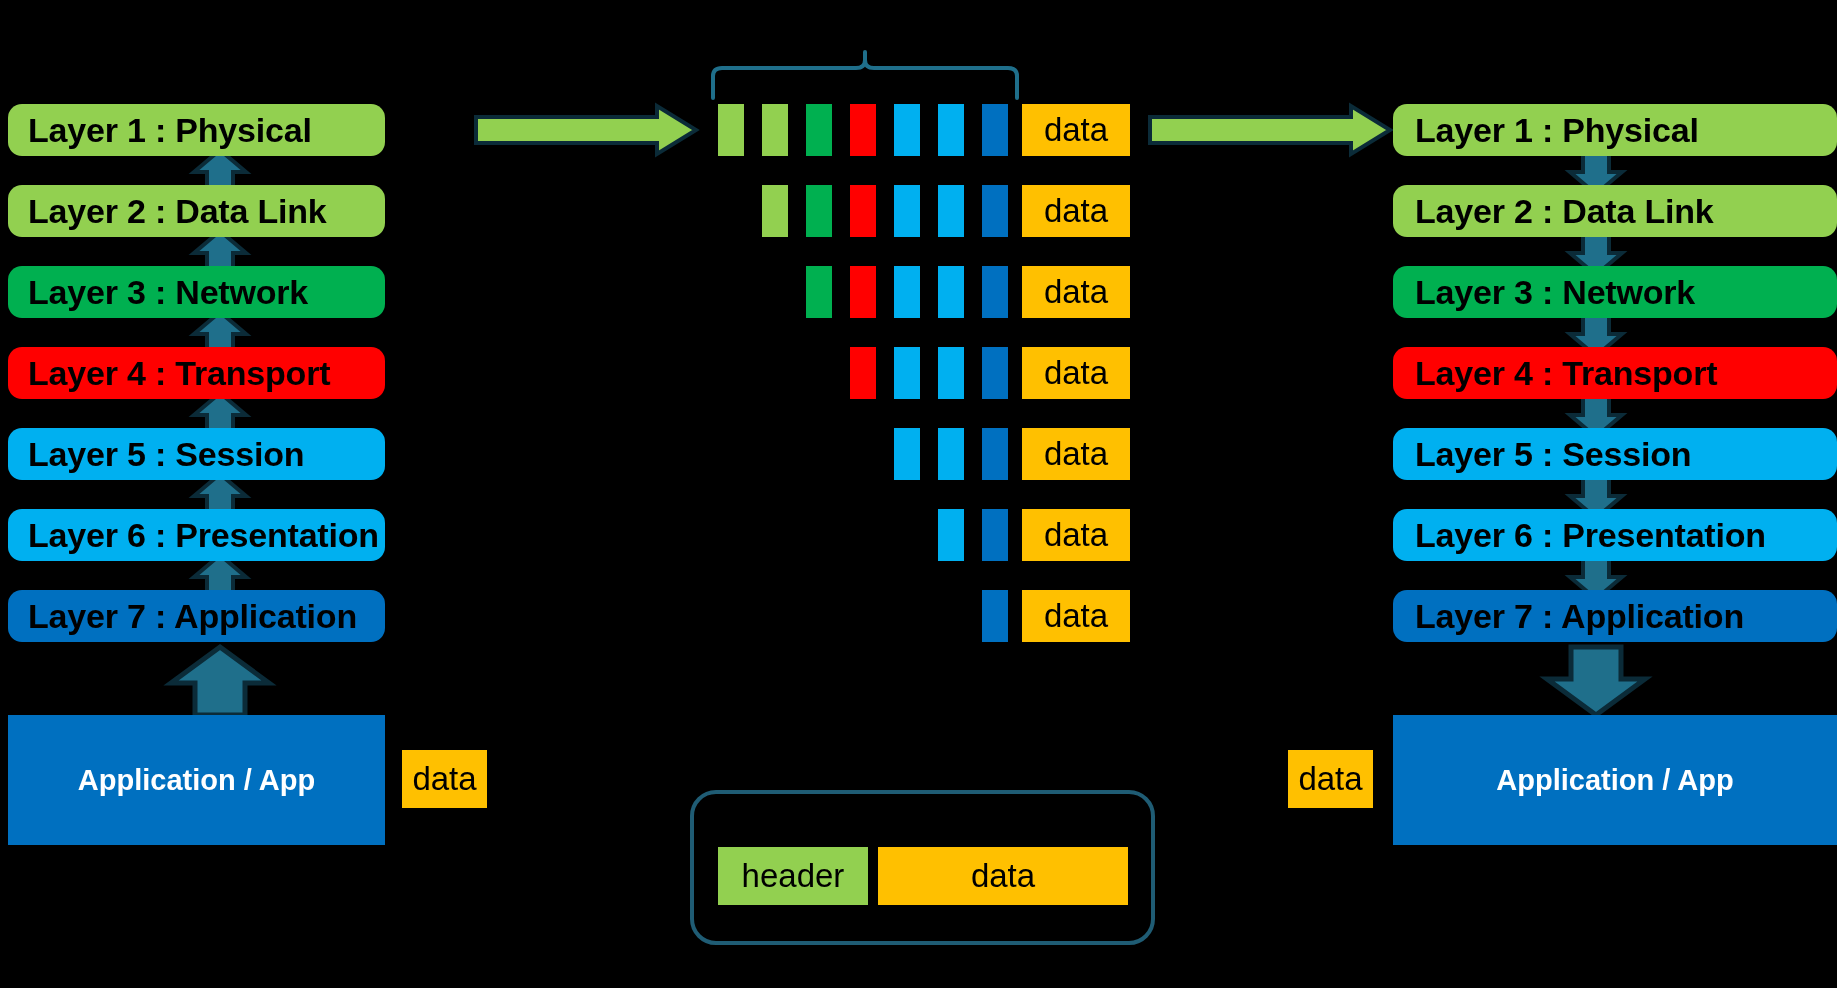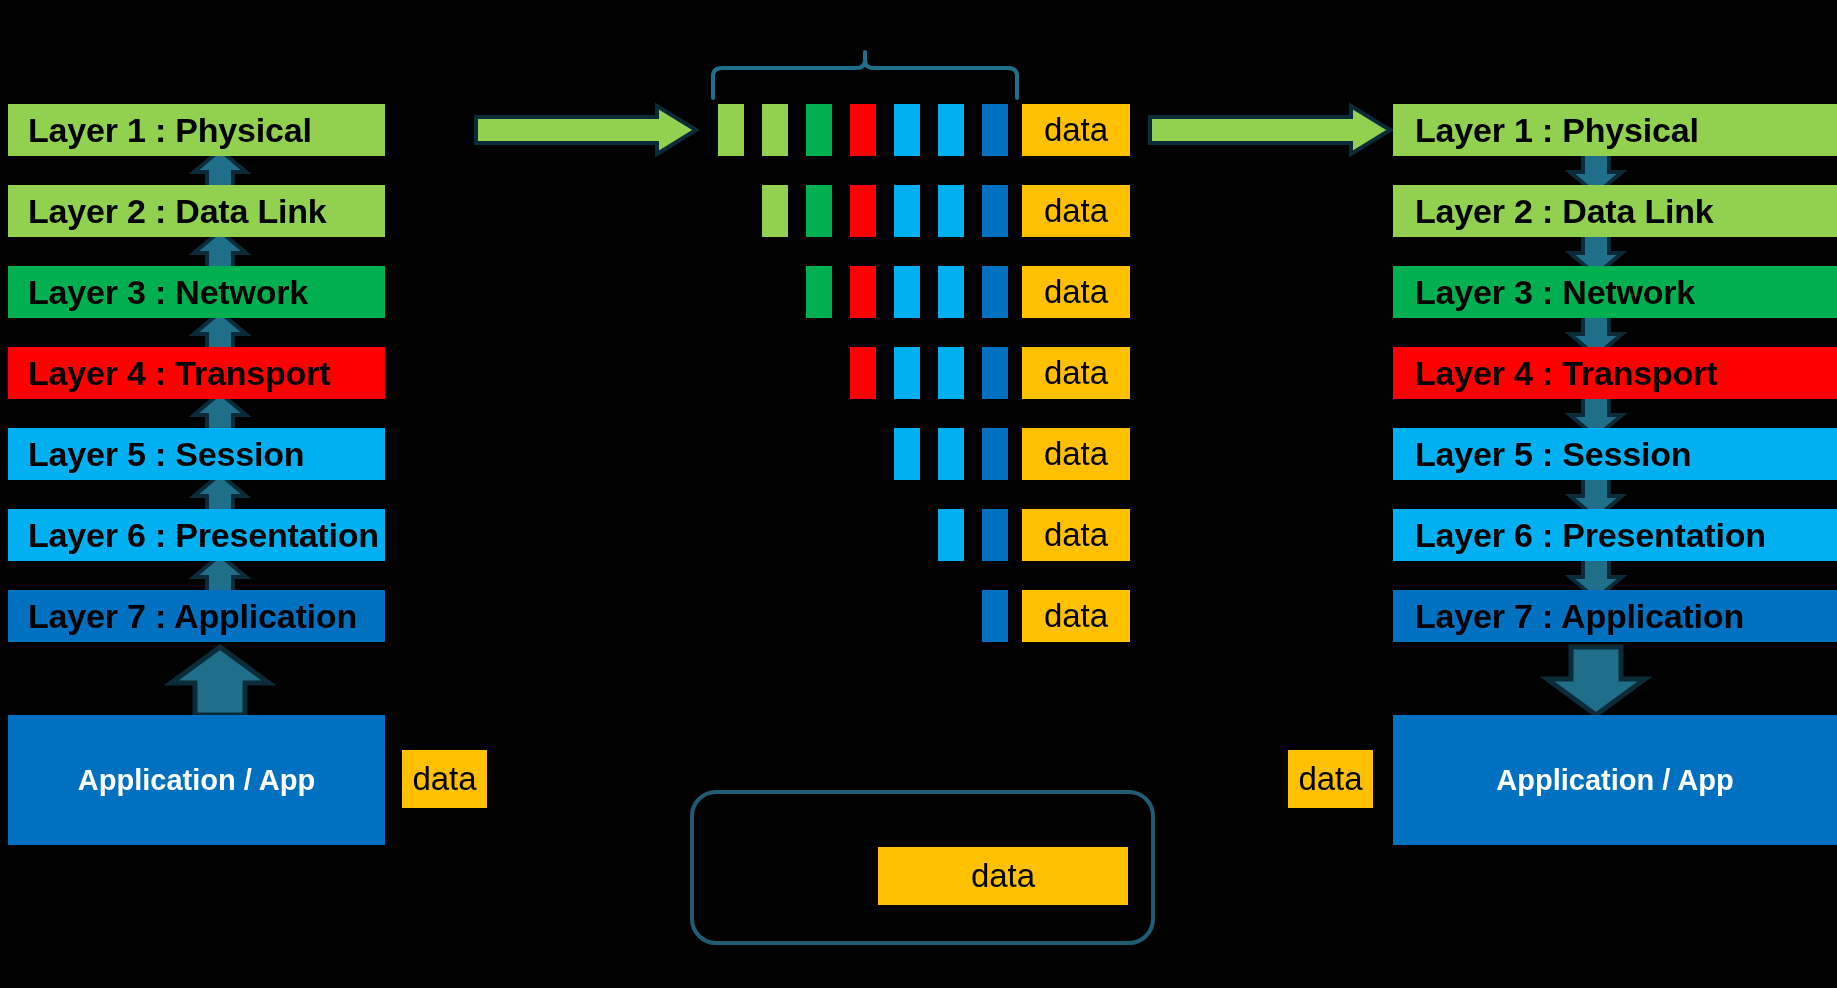--- a/index.html
+++ b/index.html
@@ -13,20 +13,21 @@
 
   
   .layer-bar{
     position:absolute;
     display:flex;align-items:center;
     font-weight:bold;
     font-size:34px;
     letter-spacing:-0.2px;
     color:#000000;
     box-sizing:border-box;
+    border-radius:14px;
   }
   .layer-bar .lbl{white-space:nowrap;}
   .left-bar .lbl{padding-left:20px;}
   .right-bar .lbl{padding-left:22px;}
 
   
   .app-box{
     position:absolute;
     display:flex;align-items:center;justify-content:center;
     font-weight:bold;font-size:29px;color:#FFFFFF;
@@ -227,20 +228,23 @@
 
     <div>
       <div class="hdr-block" style="left:982px;top:590px;width:26px;height:52px;background:#0070C0;"></div>
       <div class="data-chip" style="left:1022px;top:590px;width:108px;height:52px;">
         <span>data</span>
       </div>
     </div>
   </div>
 
   <div class="legend-box" style="left:690px;top:790px;width:465px;height:155px;"></div>
+  <div class="legend-chip" style="left:718px;top:847px;width:150px;height:58px;background:#92D050;">
+    <span>header</span>
+  </div>
   <div class="legend-chip" style="left:878px;top:847px;width:250px;height:58px;background:#FFC000;">
     <span>data</span>
   </div>
 
   <div>
 
     <div class="arrow-wrap" style="left:1566px;top:148px;">
       <svg width="60" height="48" viewBox="0 0 60 48">
           <polygon points="30,46 4,24 17,24 17,2 43,2 43,24 56,24" fill="#1F6F8B" stroke="#0B2B38" stroke-width="4"></polygon>
         </svg>

